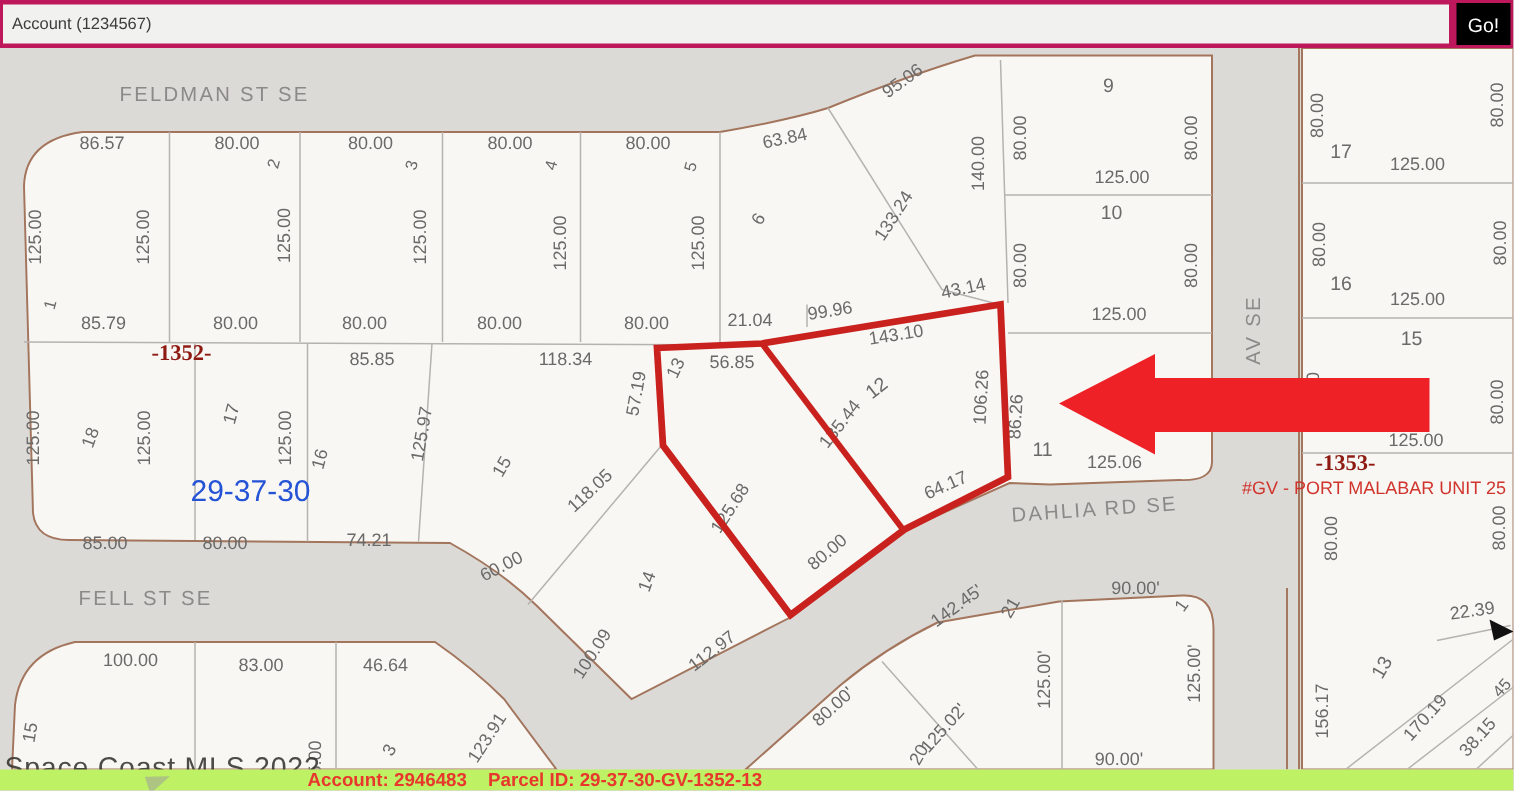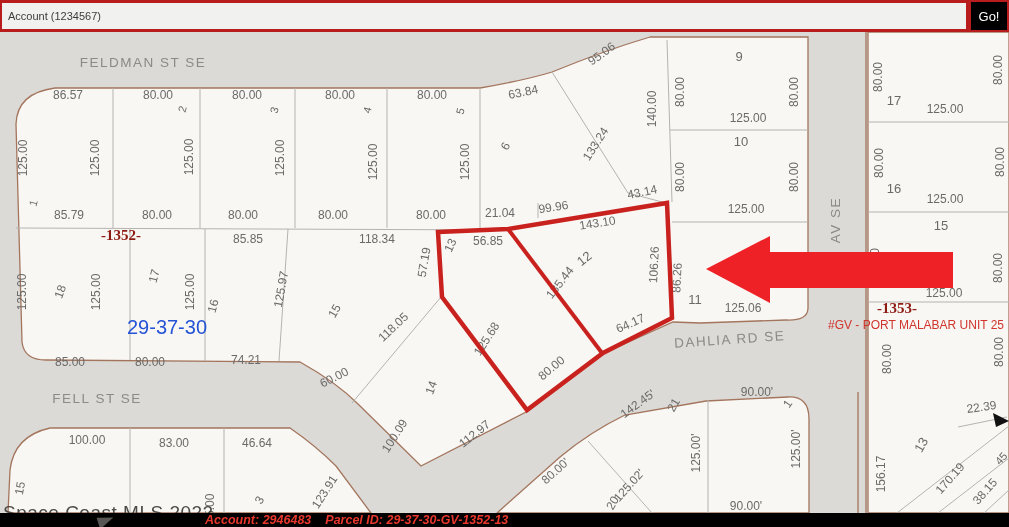--- a/index.html
+++ b/index.html
@@ -1,28 +1,28 @@
 <!DOCTYPE html>
 <html><head>
 <meta charset="utf-8">
 <style>
   html,body{margin:0;padding:0;}
   body{width:1009px;height:527px;position:relative;overflow:hidden;
        font-family:"Liberation Sans",sans-serif;background:#dcdad7;}
-  .topbar{position:absolute;left:0;top:0;width:1009px;height:32px;background:#b91c1c;z-index:30;}
+  .topbar{position:absolute;left:0;top:0;width:1009px;height:32px;background:#be185d;z-index:30;}
   .account-input{position:absolute;left:2px;top:3px;width:958px;height:26px;background:#f1f1f0;
        border:none;outline:none;font-family:"Liberation Sans",sans-serif;font-size:11px;color:#3c3c3c;
        padding:0 0 0 6px;}
   .go-btn{position:absolute;right:2px;top:2px;width:36px;height:28px;background:#000;color:#fff;
        border:none;font-family:"Liberation Sans",sans-serif;font-weight:normal;font-size:13px;cursor:pointer;}
   .mapwrap{position:absolute;left:0;top:32px;width:1009px;height:481px;}
   svg{display:block;}
   .watermark{position:absolute;left:3px;top:502px;z-index:20;font-size:19px;color:rgba(58,55,51,.9);
        letter-spacing:.5px;}
-  .statusbar{position:absolute;left:0;top:513px;width:1009px;height:14px;background:#000000;z-index:30;font-style:italic;}
+  .statusbar{position:absolute;left:0;top:513px;width:1009px;height:14px;background:#bef264;z-index:30;}
   .statusbar .txt{position:absolute;left:205px;top:0px;font-size:12.5px;font-weight:600;color:#e8372c;
        white-space:nowrap;}
   .statusbar .txt span{margin-right:14px;}
   .cursor-artifact{position:absolute;left:98px;top:2px;width:0;height:0;
        border-left:16px solid rgba(160,158,155,.55);border-top:5px solid transparent;
        border-bottom:7px solid transparent;transform:rotate(-18deg);}
 </style>
 </head>
 <body>
 

